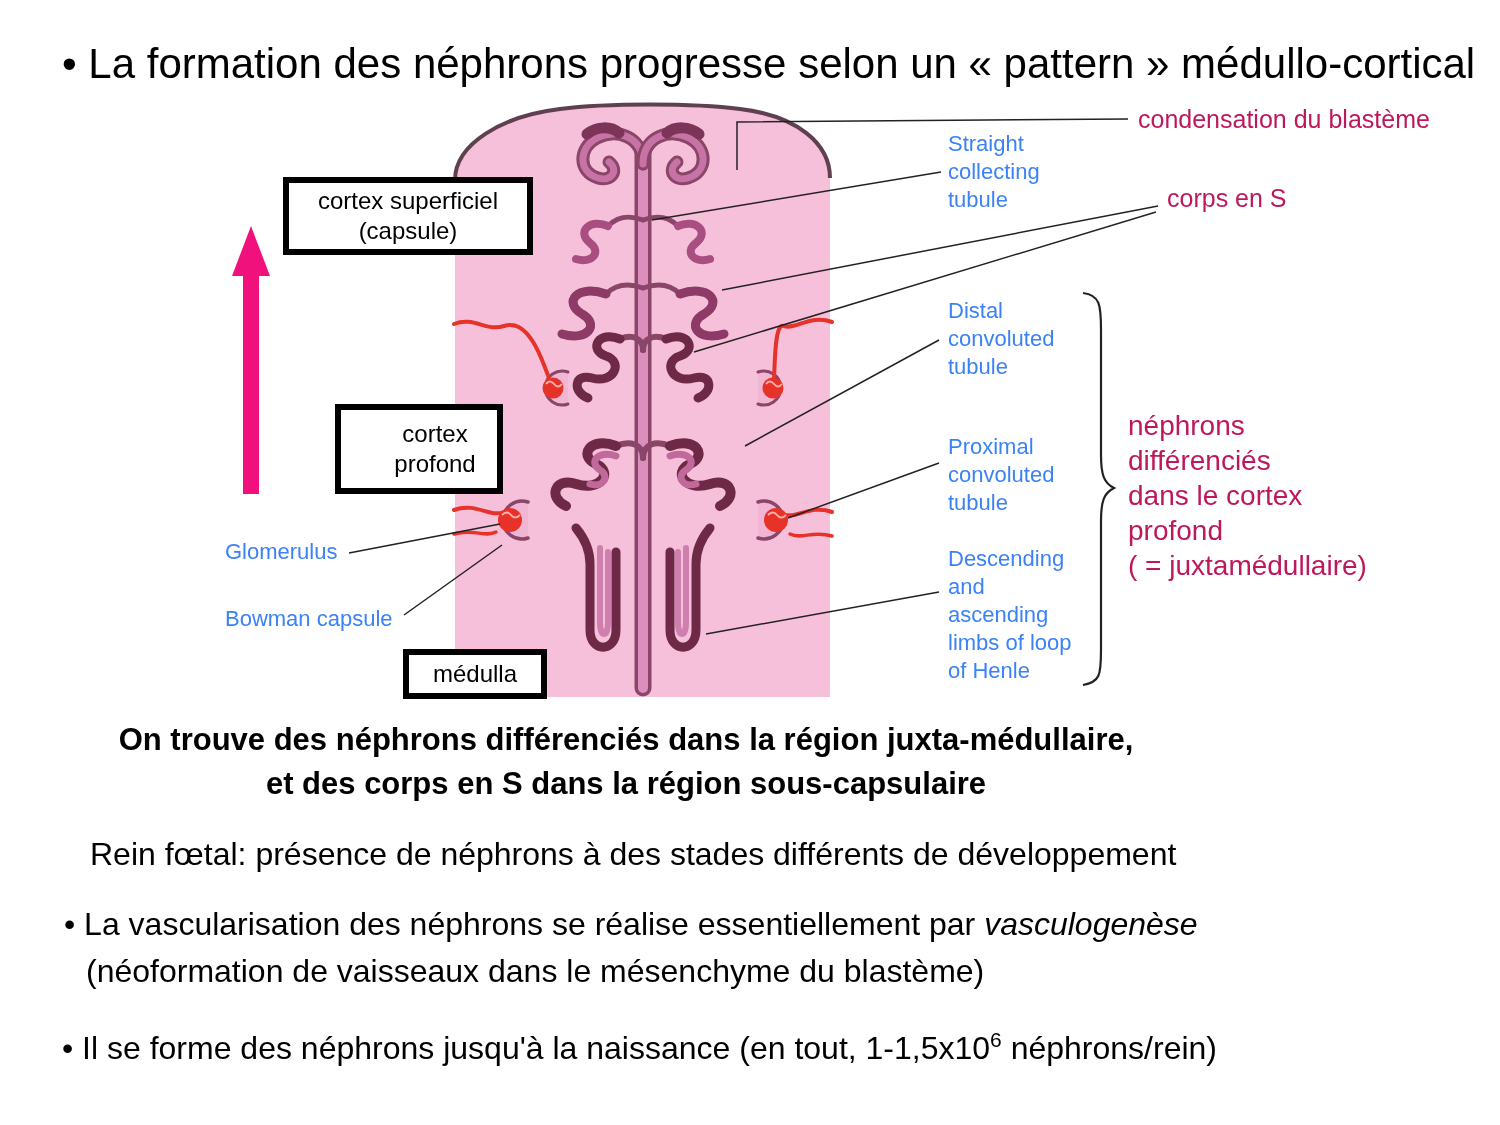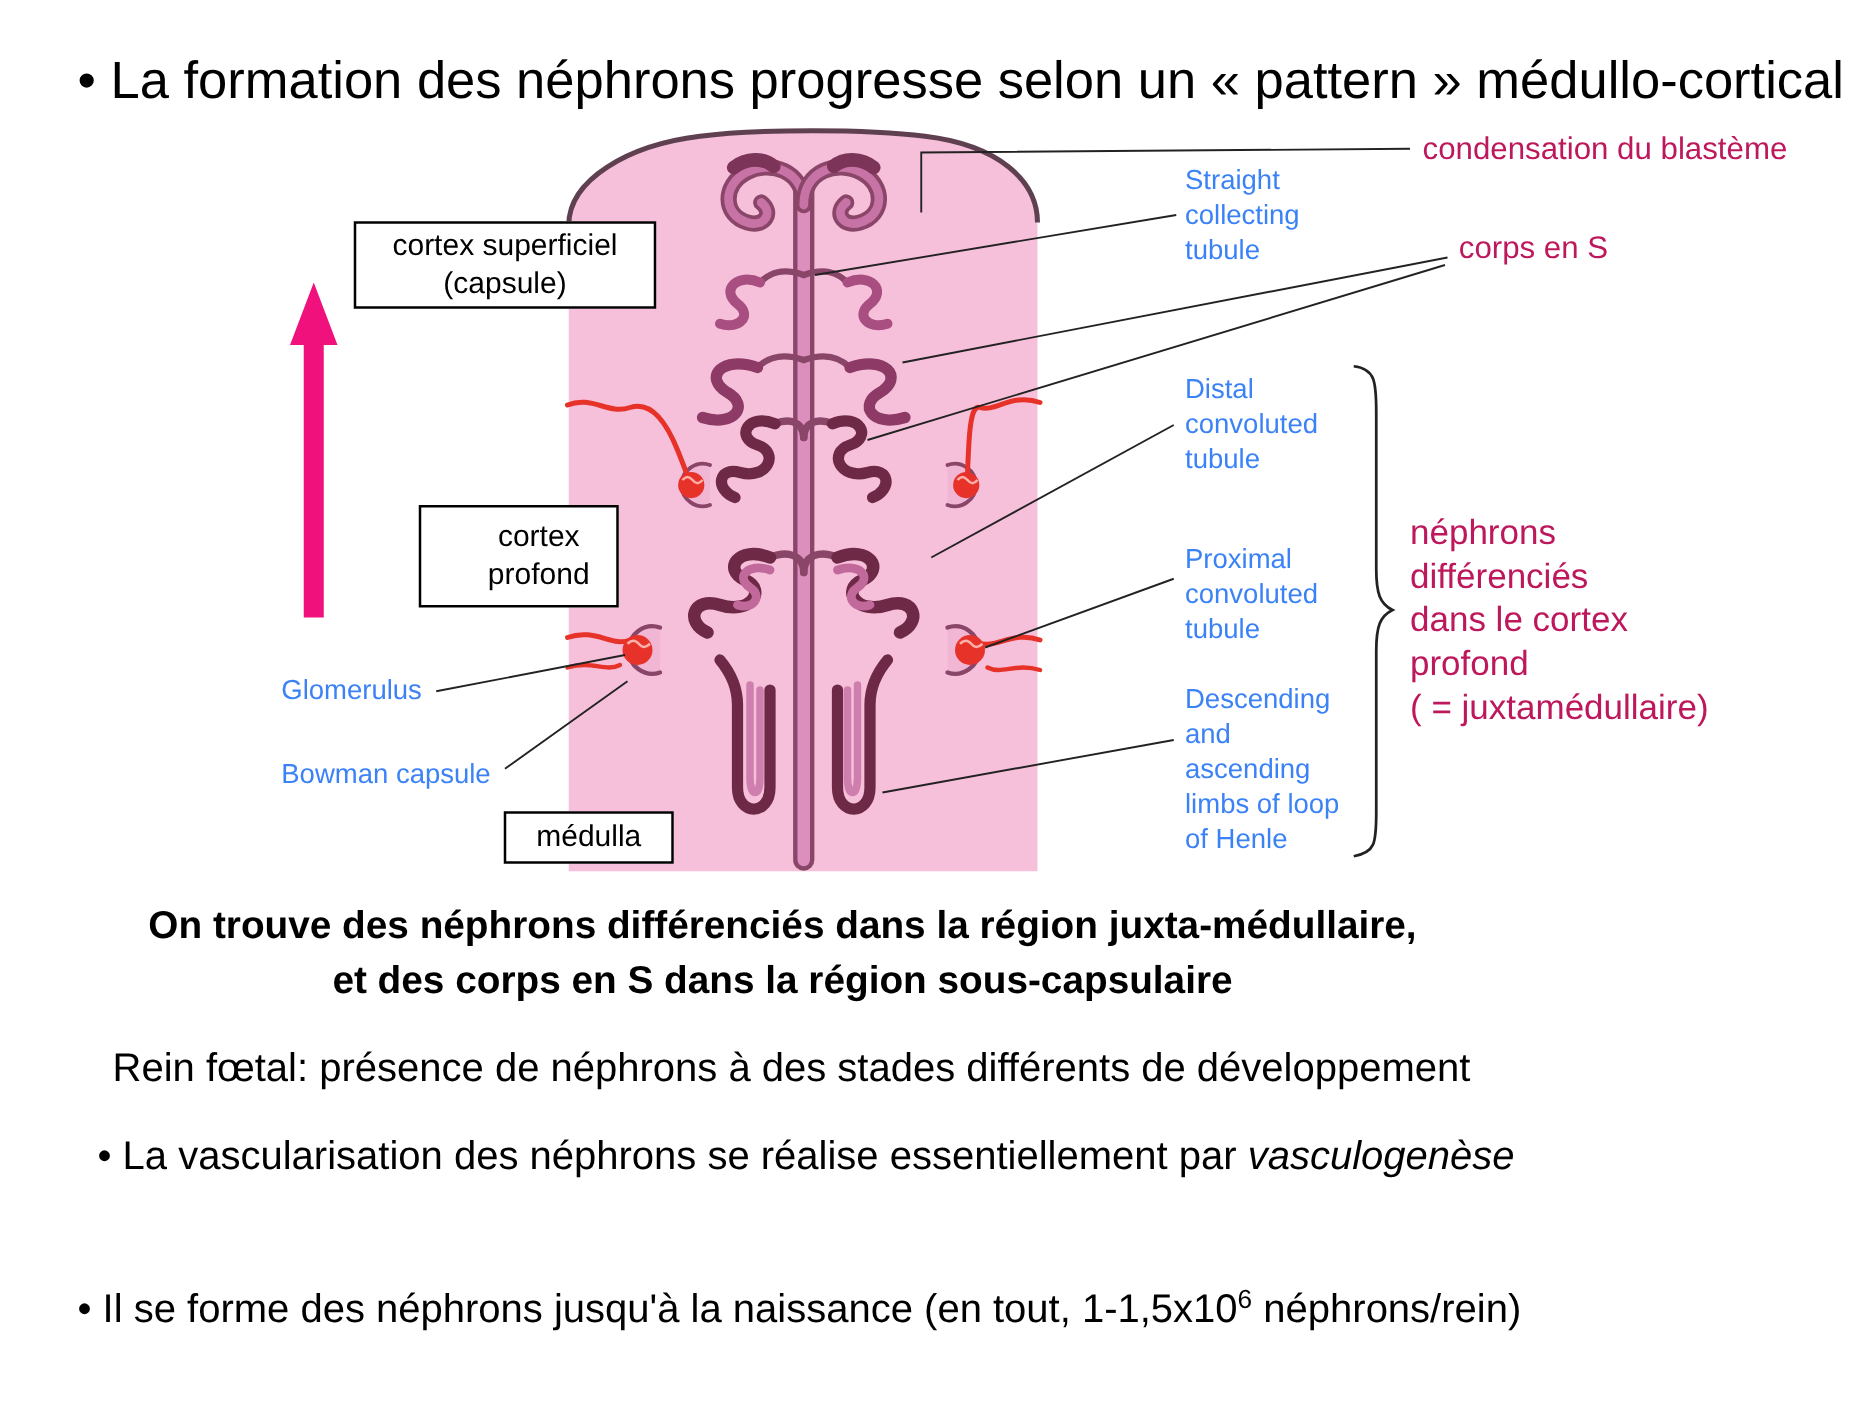--- a/index.html
+++ b/index.html
@@ -3,42 +3,42 @@
 <meta charset="utf-8">
 <style>
   html,body{margin:0;padding:0;background:#fff;}
   .slide{position:relative;width:1500px;height:1125px;background:#ffffff;
          font-family:"Liberation Sans",sans-serif;color:#000;overflow:hidden;}
   .abs{position:absolute;}
   .pre{white-space:pre-line;}
   .title{left:62px;top:40px;font-size:42px;}
   .diagram{left:440px;top:100px;z-index:1;}
   .overlay{left:0;top:0;z-index:4;pointer-events:none;}
-  .labelbox{border:2px solid #000000;background:#fff;z-index:3;display:flex;
+  .labelbox{border:6px solid #000000;background:#fff;z-index:3;display:flex;
             align-items:center;justify-content:center;text-align:center;
             font-size:24px;line-height:30px;}
   .box-cs{left:283px;top:177px;width:238px;height:66px;}
   .box-cp{left:335px;top:404px;width:124px;height:78px;padding-left:32px;}
   .box-md{left:403px;top:649px;width:132px;height:38px;}
   .figlabel{font-size:22px;line-height:28px;color:#3b82f6;z-index:2;}
   .lab-straight{left:948px;top:130px;}
   .lab-distal{left:948px;top:297px;}
   .lab-proximal{left:948px;top:423px;margin-top:10px;}
   .lab-henle{left:948px;top:545px;}
   .lab-glom{left:225px;top:538px;}
   .lab-bowman{left:225px;top:605px;}
   .french{font-size:25px;color:#be185d;z-index:2;}
   .fr-condensation{left:1138px;top:105px;}
   .fr-corps{left:1167px;top:184px;}
   .fr-nephrons{left:1128px;top:408px;line-height:35px;font-size:28px;}
   .conclusion{left:0;top:718px;width:1252px;text-align:center;
               font-weight:bold;font-size:31px;line-height:44px;}
   .fetal{left:90px;top:836px;font-size:32px;}
   .fetal .u{text-underline-offset:5px;}
-  .vasc1{left:78px;top:906px;font-size:32px;}
+  .vasc1{left:64px;top:906px;font-size:32px;}
   .vasc1 .it{font-style:italic;}
   .vasc2{left:86px;top:953px;font-size:32px;}
   .naissance{left:62px;top:1028px;font-size:32px;}
   .naissance sup{font-size:21px;}
 </style>
 </head>
 <body>
 
 <div class="slide">
 
@@ -181,18 +181,19 @@
     <div>et des corps en S dans la région sous-capsulaire</div>
   </div>
 
   <div class="abs fetal">
     <span class="u">Rein fœtal</span><span>: présence de néphrons à des stades différents de développement</span>
   </div>
 
   <div class="abs vasc1">
     <span>• La vascularisation des néphrons se réalise essentiellement par </span><span class="it">vasculogenèse</span>
   </div>
+  <div class="abs vasc2">(néoformation de vaisseaux dans le mésenchyme du blastème)</div>
 
   <div class="abs naissance">
     <span>• Il se forme des néphrons jusqu'à la naissance (en tout, 1-1,5x10</span><sup>6</sup><span> néphrons/rein)</span>
   </div>
 
 </div>
 
 </body></html>

